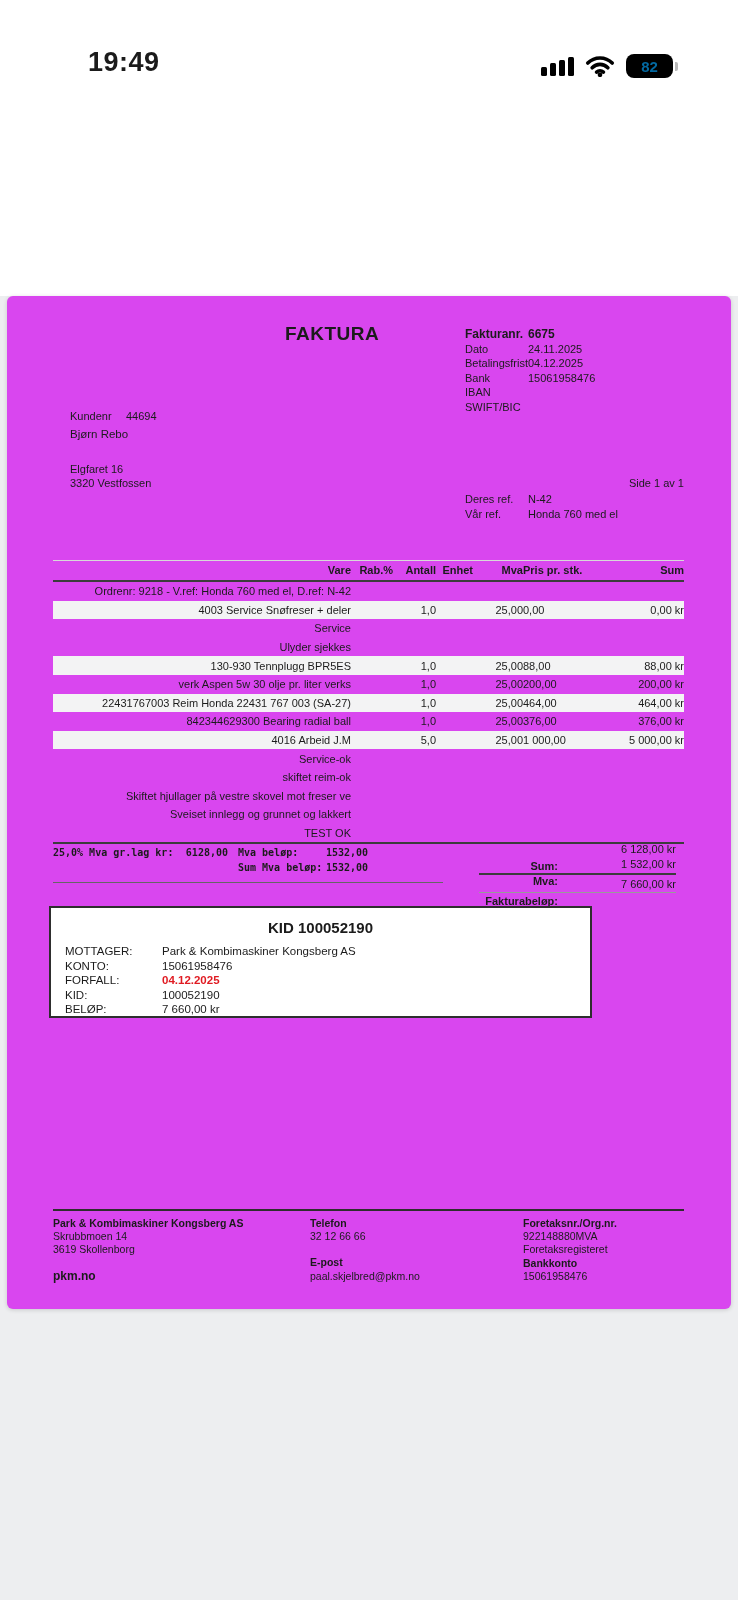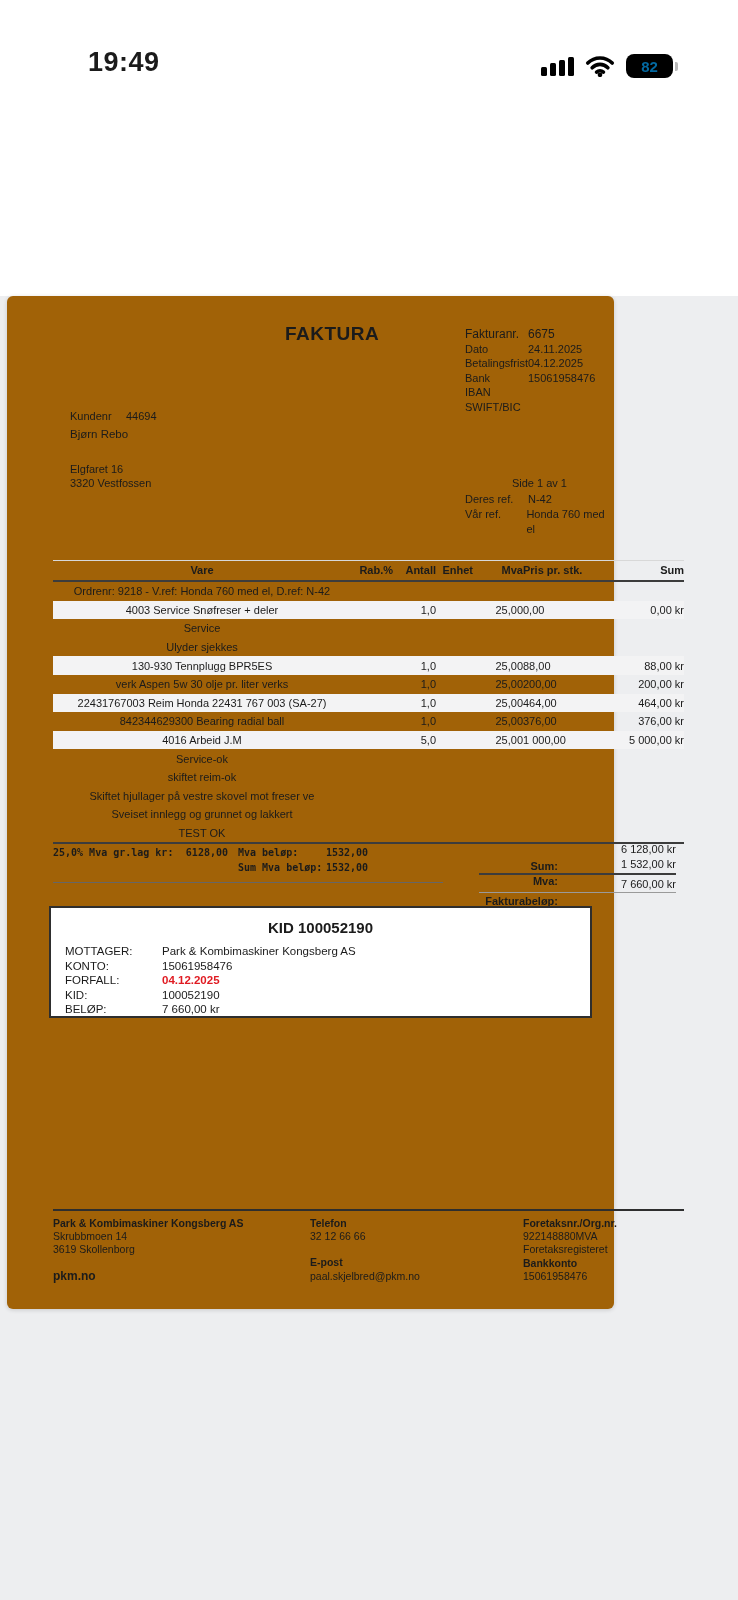--- a/index.html
+++ b/index.html
@@ -18,46 +18,46 @@
   .signal i:nth-child(1){height:9px;} .signal i:nth-child(2){height:13px;}
   .signal i:nth-child(3){height:16px;} .signal i:nth-child(4){height:19px;}
   .battery { display:flex; align-items:center; }
   .batt-body { width:47px; height:24px; background:#000; border-radius:8px; color:#0369a1; font-size:15px; font-weight:bold; display:flex; align-items:center; justify-content:center; }
   .batt-tip { width:3px; height:9px; background:#b9b9b9; border-radius:0 2px 2px 0; margin-left:2px; }
 
   .spacer-top { height:200px; background:#fff; }
 
   
   .viewer { background:#edeef0; height:1304px; padding:0 7px; }
-  .page { position:relative; width:607px; height:1013px; background:#a16207; border-radius:6px; box-shadow:0 1px 4px rgba(0,0,0,.16); font-size:11px; }
+  .page { position:relative; width:724px; height:1013px; background:#d946ef; border-radius:6px; box-shadow:0 1px 4px rgba(0,0,0,.16); font-size:11px; }
 
   .doc-title { position:absolute; left:278px; top:27px; font-size:19px; font-weight:bold; letter-spacing:.5px; }
 
   .meta { position:absolute; left:458px; top:31px; }
   .meta-row { display:flex; line-height:14.4px; }
   .meta-row .lbl { width:63px; }
-  .meta-row.first { font-weight:normal; font-size:12px; line-height:15px; }
+  .meta-row.first { font-weight:bold; font-size:12px; line-height:15px; }
 
   .kundenr-row { position:absolute; left:63px; top:114px; display:flex; }
   .kundenr-row .lbl { width:56px; }
   .cust-name { position:absolute; left:63px; top:132px; font-size:11.5px; }
   .cust-addr { position:absolute; left:63px; top:166px; line-height:14px; }
 
   .side-info { position:absolute; right:47px; top:181px; }
 
   .refs { position:absolute; left:458px; top:196px; }
   .refs .meta-row { line-height:15px; }
 
   
   .table { position:absolute; left:46px; top:264px; width:631px; }
   .t-head { display:flex; font-weight:bold; border-top:1px solid #d8d8d8; border-bottom:2px solid #3c3c3c; padding:3px 0 4px; }
   .t-body { border-bottom:2px solid #3c3c3c; }
   .t-row { display:flex; height:18.6px; align-items:center; }
   .t-row.shaded { background:#f3f3f4; }
-  .c-vare { flex:1; text-align:center; }
+  .c-vare { flex:1; text-align:right; }
   .c-rab  { width:42px; text-align:right; }
   .c-antall { width:43px; text-align:right; }
   .c-enhet { width:37px; text-align:right; }
   .c-mva { width:50px; text-align:right; }
   .c-pris { width:68px; }
   .c-sum { width:93px; text-align:right; }
 
   
   .vat { position:absolute; left:46px; top:549px; width:390px; font-family:"DejaVu Sans Mono","Liberation Mono",monospace; font-weight:bold; font-size:10px; border-bottom:1px solid #666; padding-bottom:7px; }
   .vat-row { display:flex; line-height:15px; }

